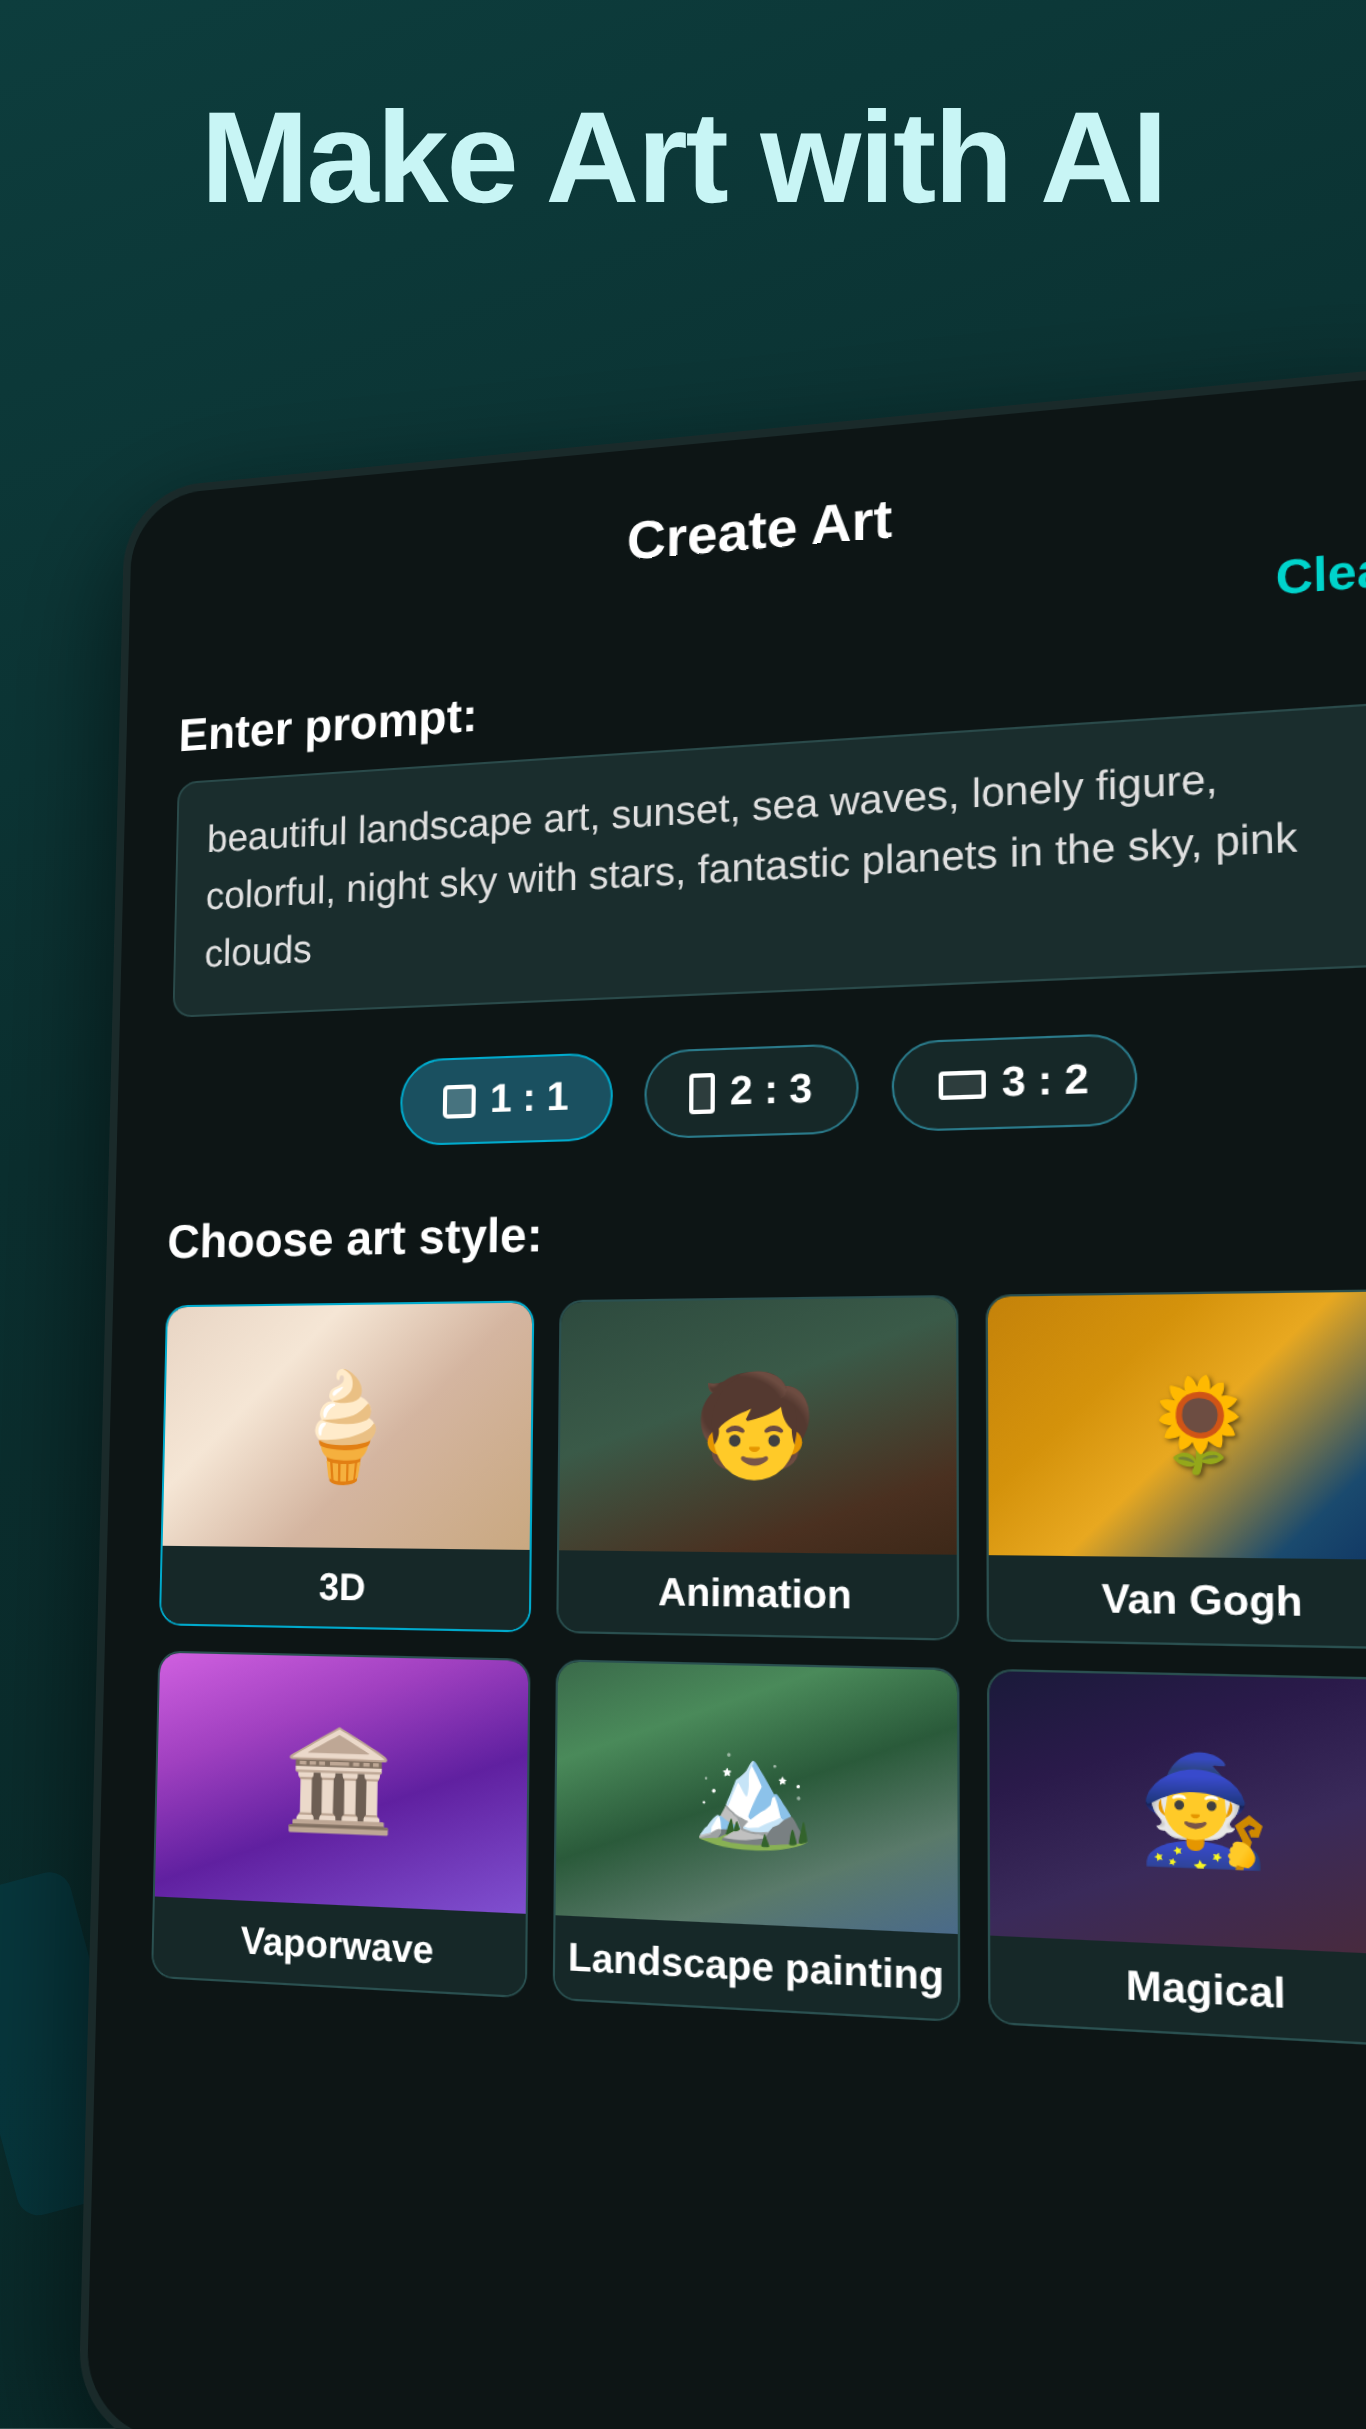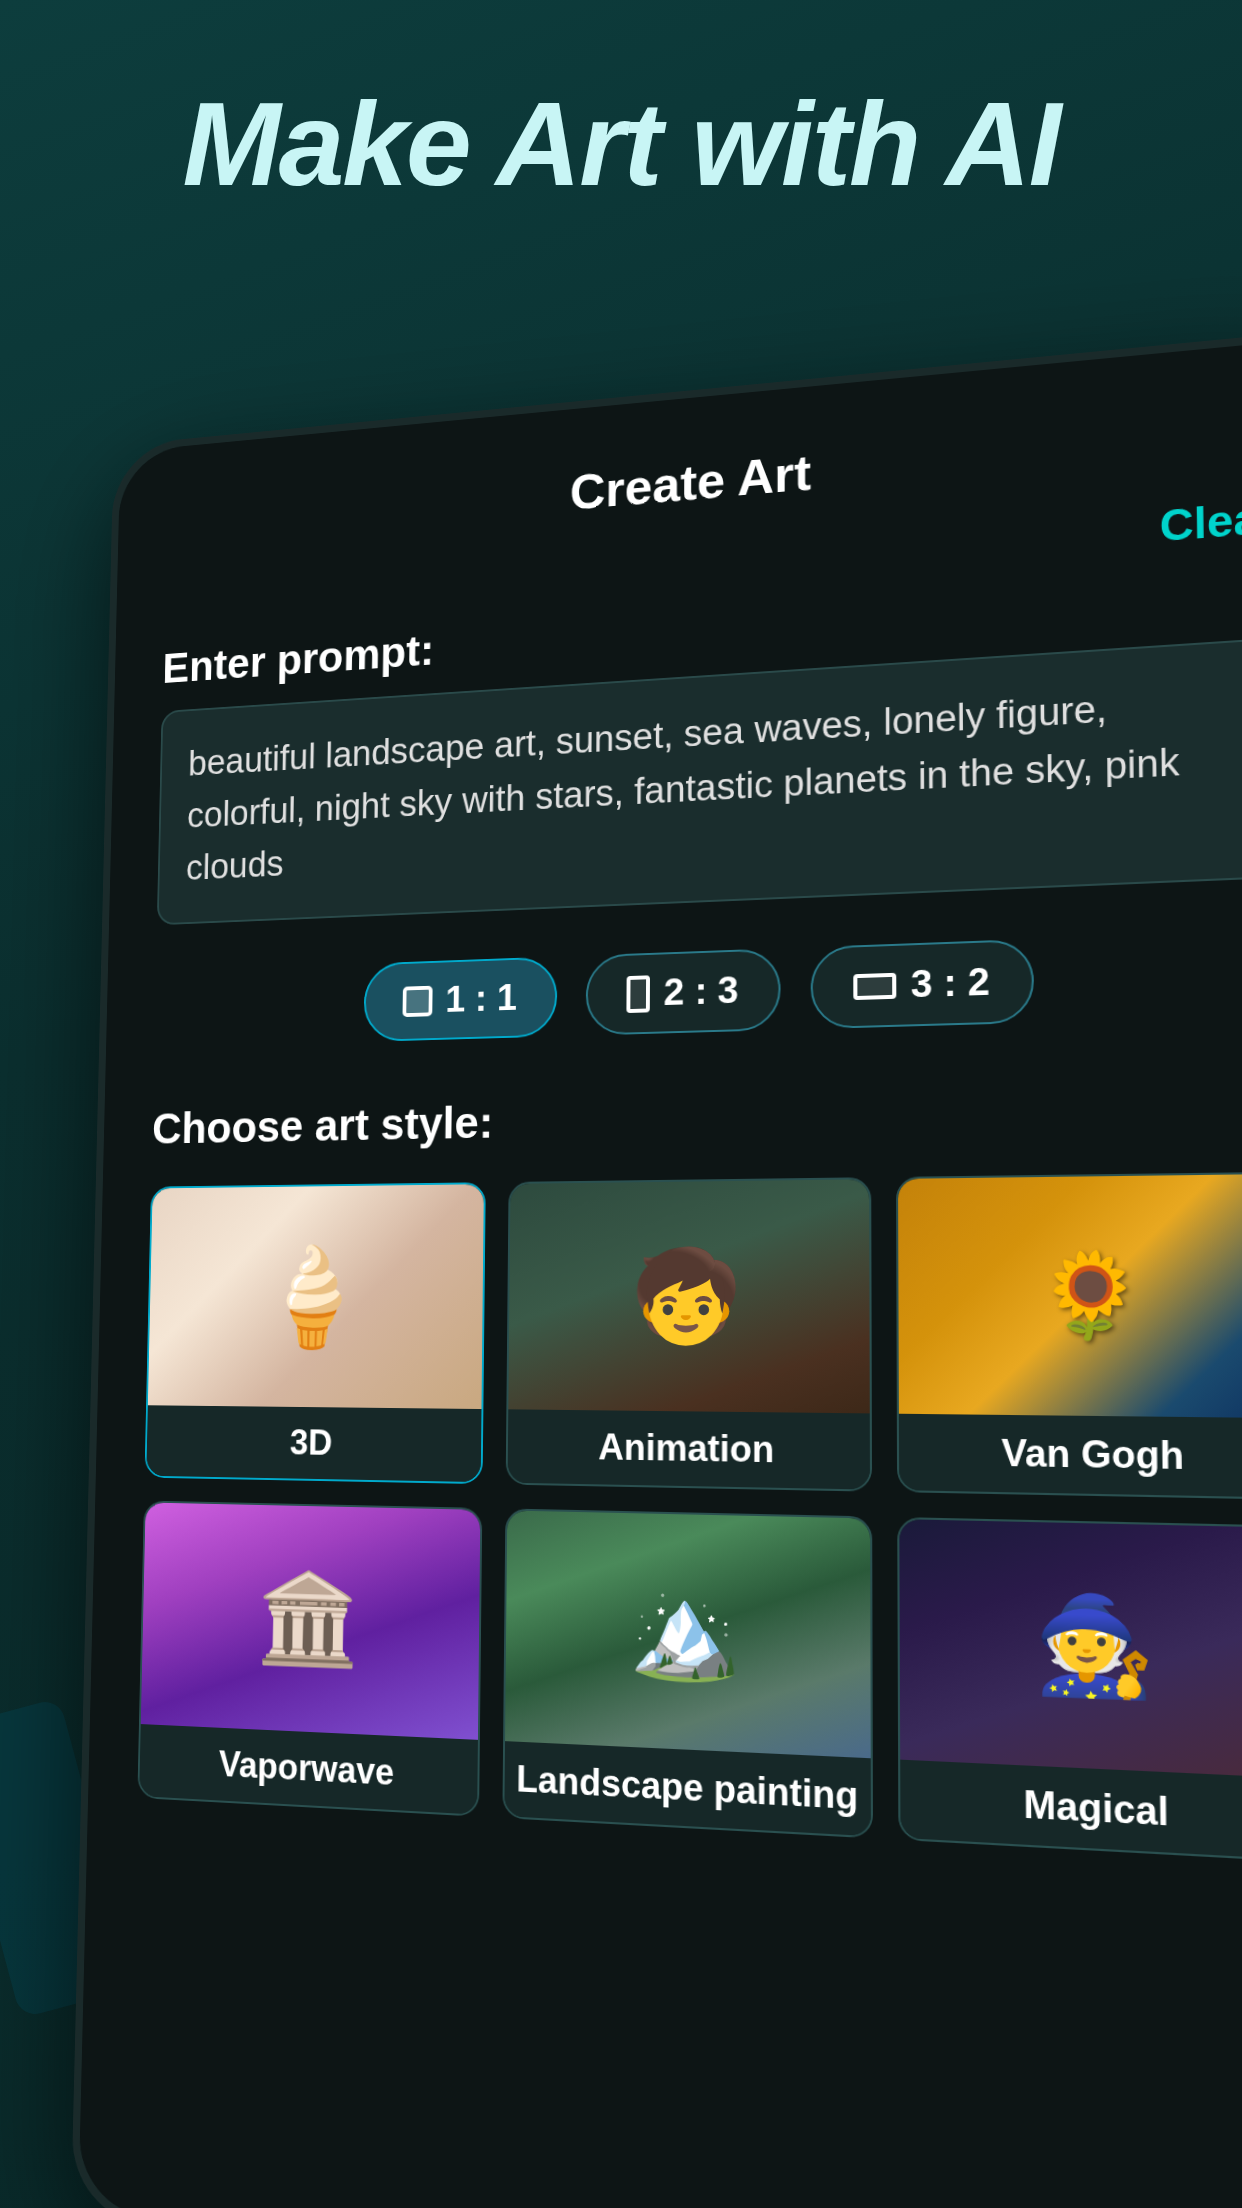--- a/index.html
+++ b/index.html
@@ -19,21 +19,20 @@
       top: 80px;
       left: 0;
       right: 0;
       text-align: center;
       font-size: 118px;
       font-weight: 900;
       color: #c8f5f5;
       letter-spacing: -2px;
       line-height: 1.1;
       padding: 0 84px;
-      font-style: italic;
     }
 
     .phone-container {
       position: absolute;
       top: 360px;
       left: 50px;
       right: -80px;
       bottom: -40px;
       background: #1a2a2a;
       border-radius: 80px;

